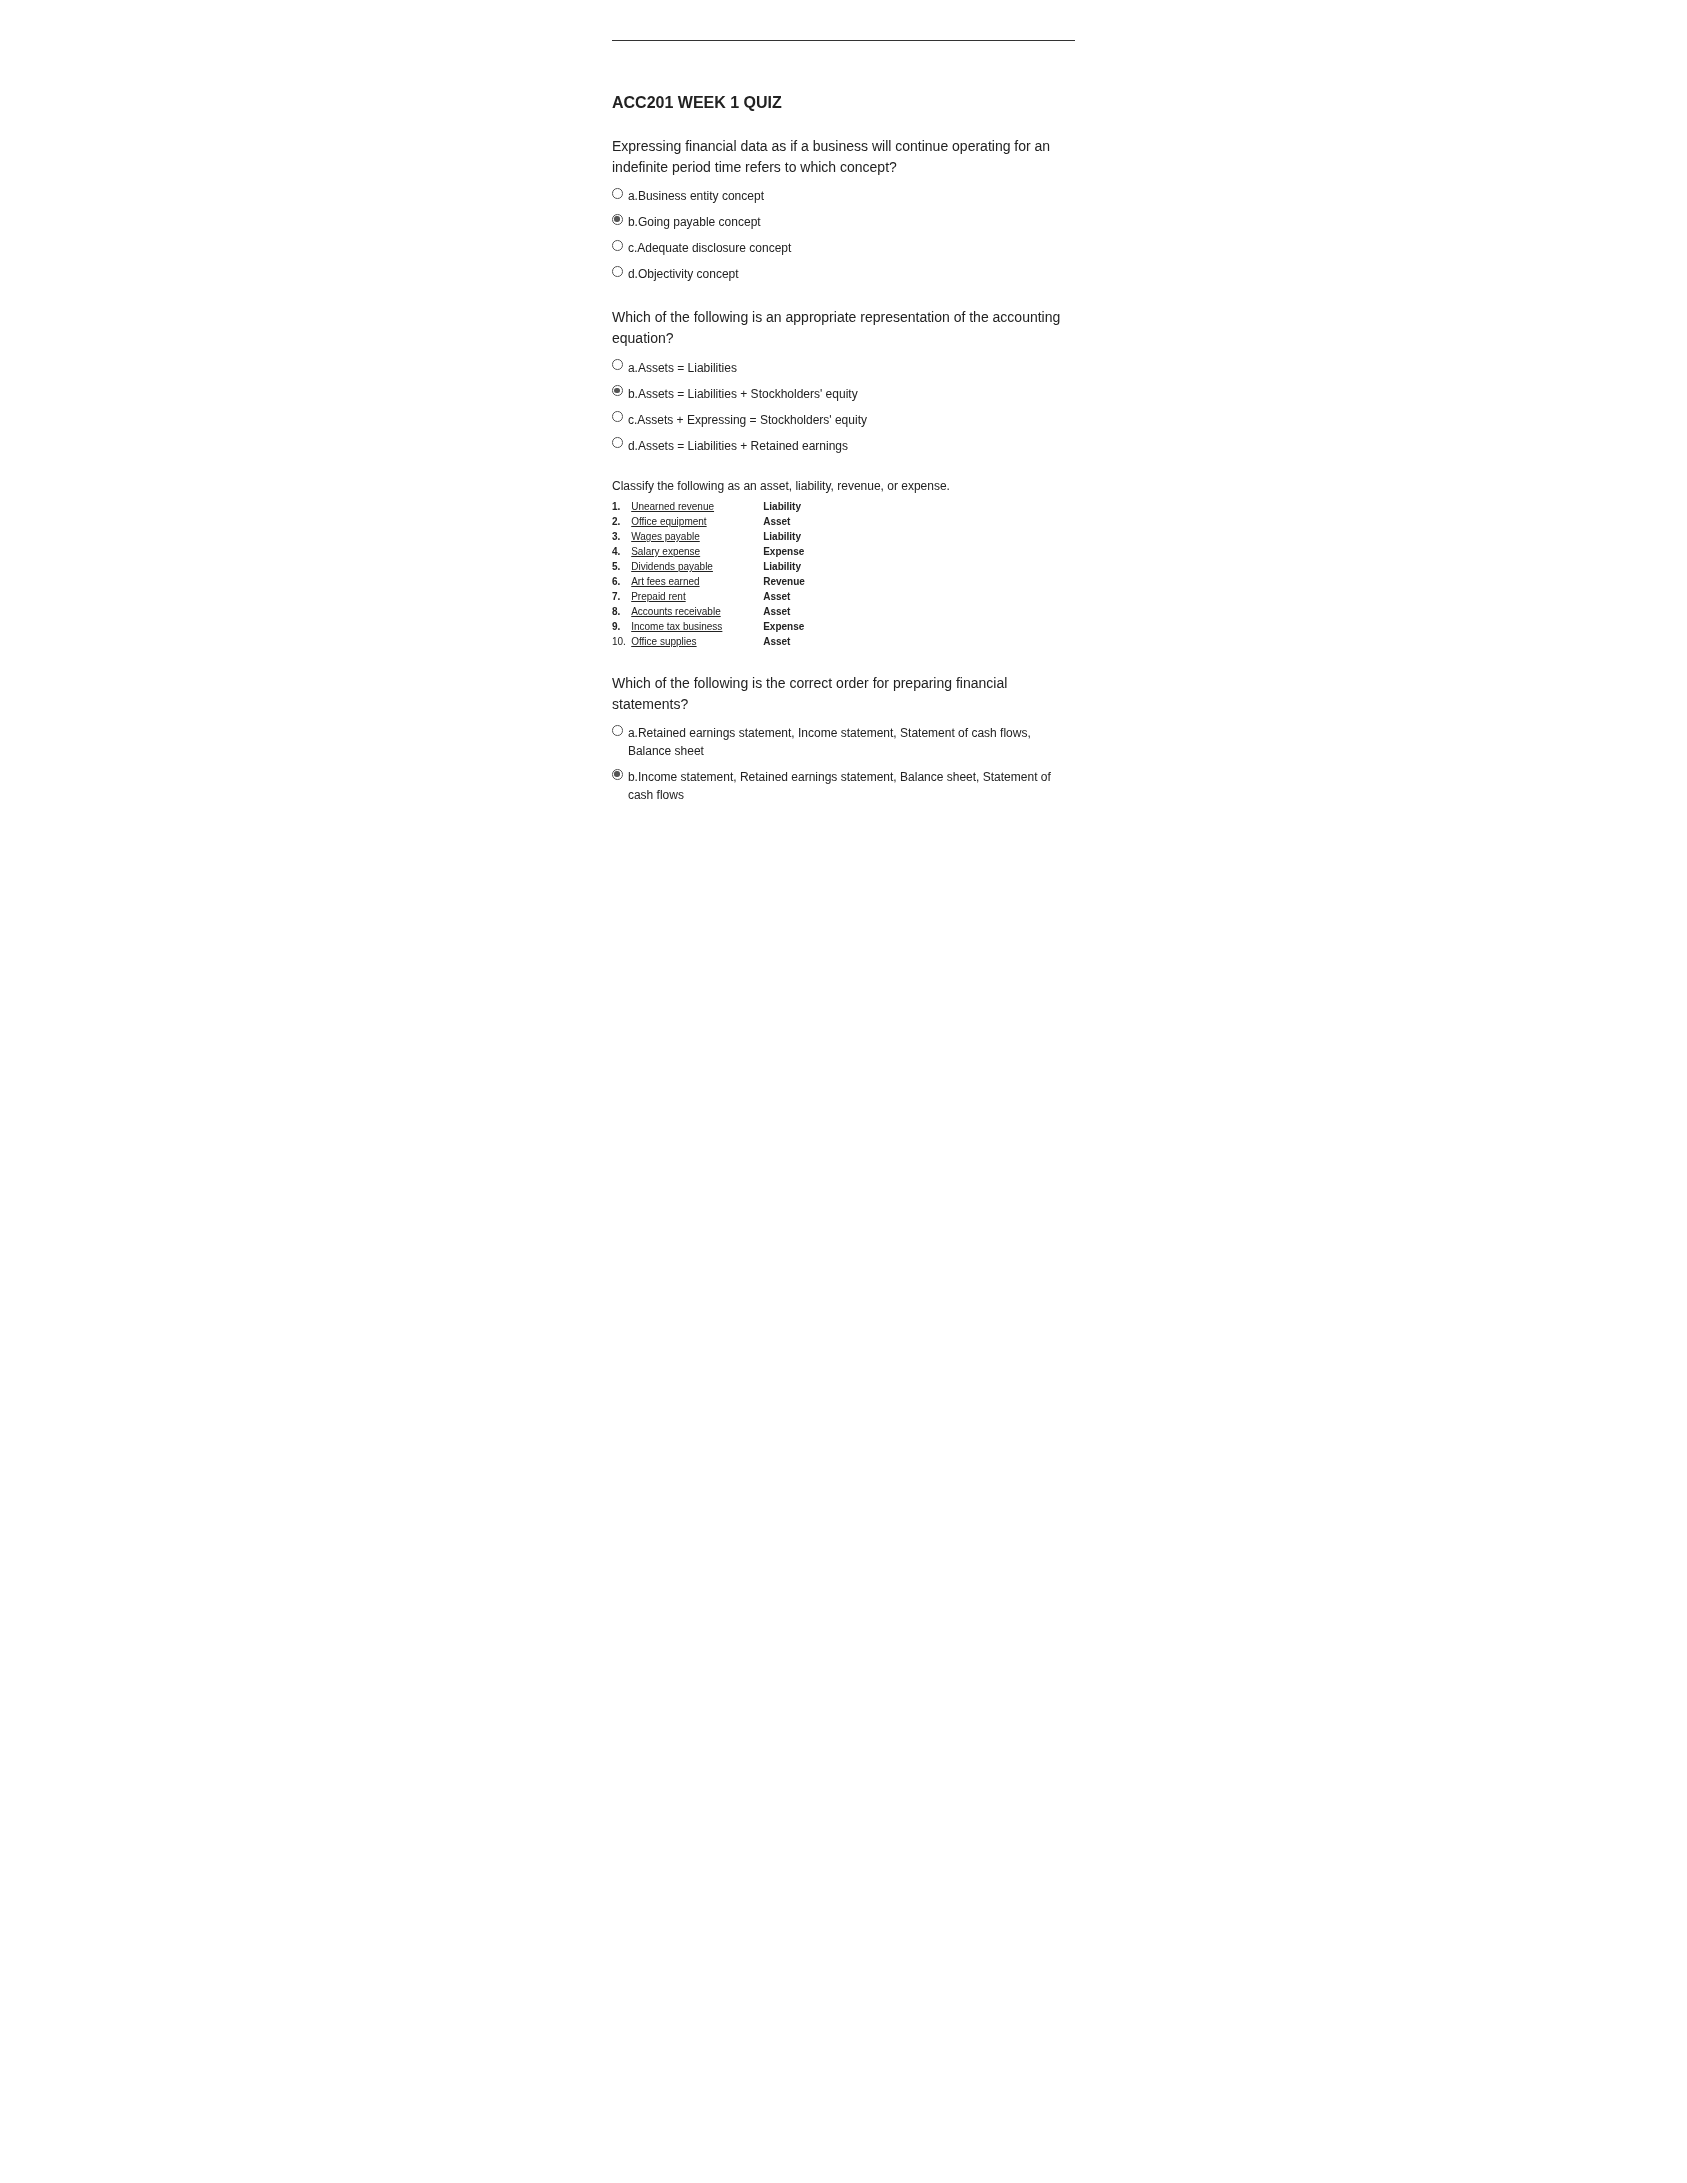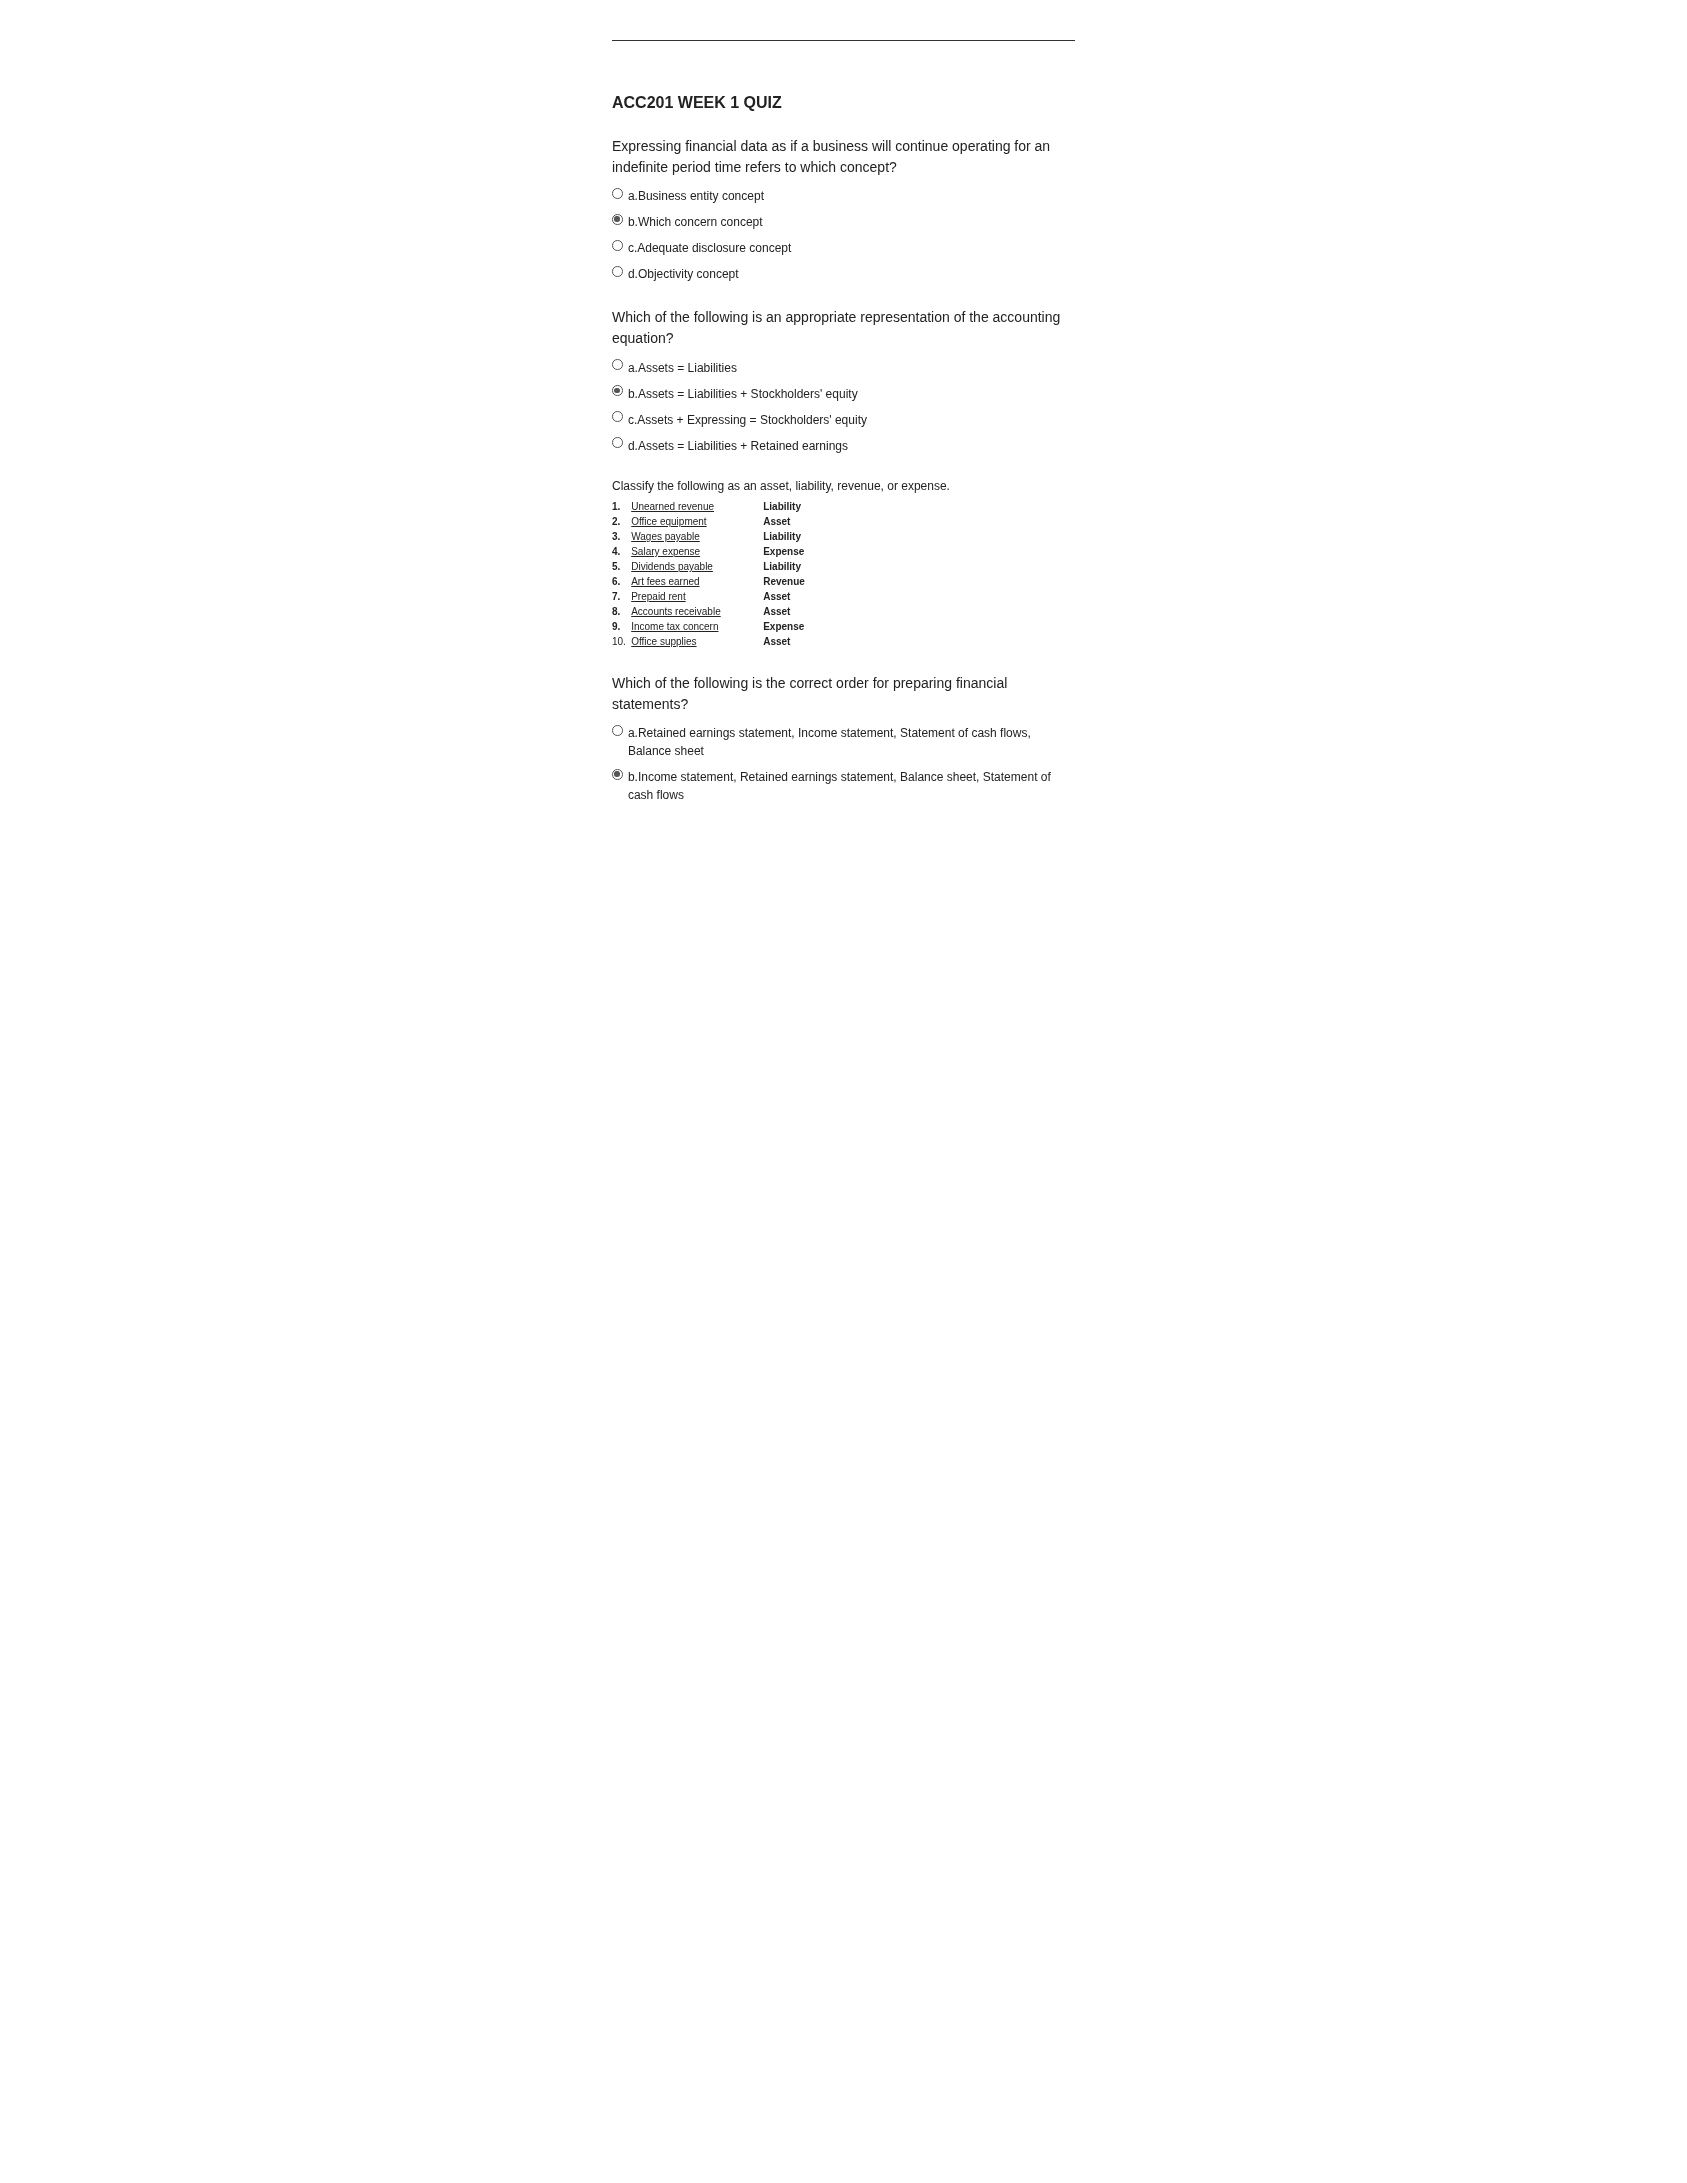--- a/index.html
+++ b/index.html
@@ -142,21 +142,21 @@
   <div class="question-block">
     <div class="question-text">Expressing financial data as if a business will continue operating for an indefinite period time refers to which concept?</div>
 
     <div class="radio-option">
       <div class="radio-circle"></div>
       <span class="option-label">a.Business entity concept</span>
     </div>
 
     <div class="radio-option">
       <div class="radio-circle selected"></div>
-      <span class="option-label">b.Which concern concept</span>
+      <span class="option-label">b.Going payable concept</span>
     </div>
 
     <div class="radio-option">
       <div class="radio-circle"></div>
       <span class="option-label">c.Adequate disclosure concept</span>
     </div>
 
     <div class="radio-option">
       <div class="radio-circle"></div>
       <span class="option-label">d.Objectivity concept</span>
@@ -231,21 +231,21 @@
             <td class="item-name">Prepaid rent</td>
             <td class="item-category asset">Asset</td>
           </tr>
           <tr>
             <td style="font-weight: bold; padding-right: 5.3px; white-space: nowrap;">8.</td>
             <td class="item-name">Accounts receivable</td>
             <td class="item-category asset">Asset</td>
           </tr>
           <tr>
             <td style="font-weight: bold; padding-right: 5.3px; white-space: nowrap;">9.</td>
-            <td class="item-name">Income tax concern</td>
+            <td class="item-name">Income tax business</td>
             <td class="item-category expense">Expense</td>
           </tr>
           <tr>
             <td style="font-weight: normal; padding-right: 5.3px; white-space: nowrap;">10.</td>
             <td class="item-name">Office supplies</td>
             <td class="item-category asset">Asset</td>
           </tr>
         </tbody>
     </table>
   </div>

